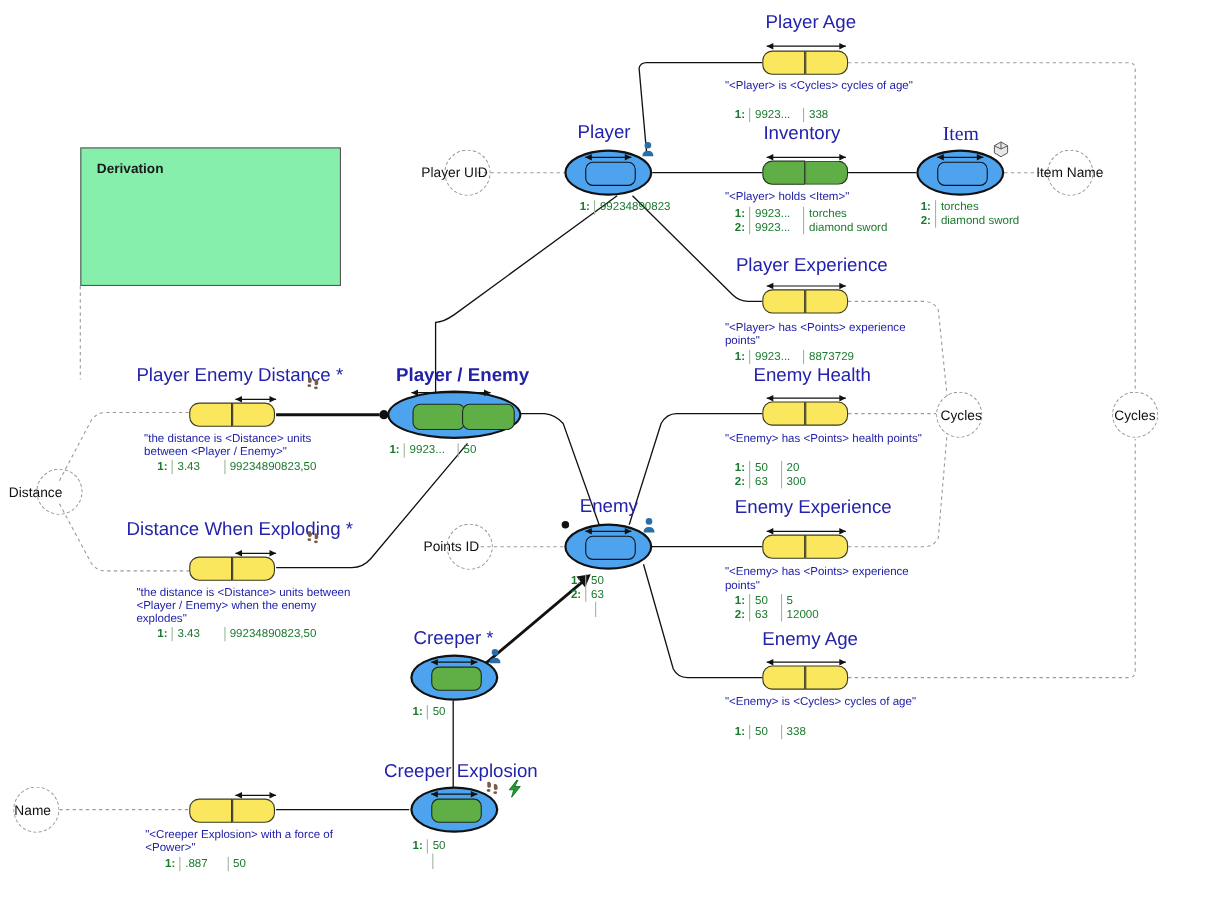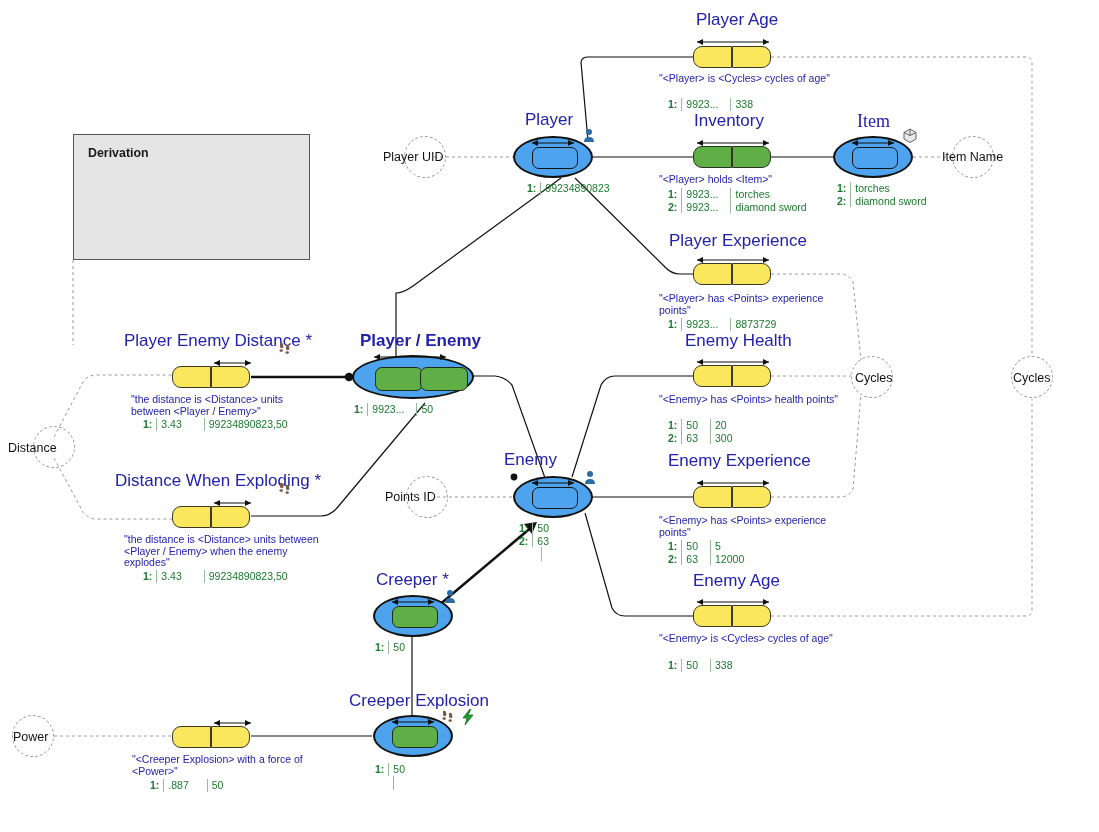--- a/index.html
+++ b/index.html
@@ -116,21 +116,21 @@
   }
   .refmode-label {
     position: absolute;
     color: #111;
     font-size: 12.5px;
     white-space: nowrap;
   }
 
   .note {
     position: absolute;
-    background: #e5e5e5;
+    background: #86efac;
     border: 1px solid #555;
     box-sizing: border-box;
     padding: 10px 12px 10px 14px;
     font-size: 12.4px;
     line-height: 17px;
     color: #1a1a1a;
   }
   .note .hd { font-weight: bold; display:block; margin-bottom: 1px;}
 
   .icon { position: absolute; }
@@ -222,21 +222,21 @@
   <div class="refmode" style="left:33px; top:426px;"></div>
   <div class="refmode-label" style="left:8px; top:441px;">Distance</div>
 
   <div class="refmode" style="left:851px; top:356px;"></div>
   <div class="refmode-label" style="left:855px; top:371px;">Cycles</div>
 
   <div class="refmode" style="left:1011px; top:356px;"></div>
   <div class="refmode-label" style="left:1013px; top:371px;">Cycles</div>
 
   <div class="refmode" style="left:12px; top:715px;"></div>
-  <div class="refmode-label" style="left:13px; top:730px;">Power</div>
+  <div class="refmode-label" style="left:13px; top:730px;">Name</div>
 
   <div class="ent-title" style="left:696px; top:10px;">Player Age</div>
   <div class="uc" style="left:694px; top:37px; width:78px;">
     <svg width="78" height="9">
         <path d="M3,5 L75,5" stroke="#111" stroke-width="1.1" fill="none"></path>
         <polygon points="3,5 9,2 9,8" fill="#111"></polygon>
         <polygon points="75,5 69,2 69,8" fill="#111"></polygon>
       </svg>
   </div>
 
@@ -564,21 +564,21 @@
         <tbody>
           <tr>
       <td class="idx">1:</td>
       <td class="cell">9923...</td>
       <td class="cell">50</td>
     </tr>
         </tbody>
       </table>
   </div>
 
-  <div class="ent-title" style="left:504px; top:450px;">Enemy</div>
+  <div class="ent-title" style="left:527px; top:450px;">Enemy</div>
   <div class="entity" style="left:513px; top:476px;">
     <div class="inner"></div>
   </div>
   <div class="uc" style="left:529px; top:478px; width:48px;">
     <svg width="48" height="9">
         <path d="M3,5 L45,5" stroke="#111" stroke-width="1.1" fill="none"></path>
         <polygon points="3,5 9,2 9,8" fill="#111"></polygon>
         <polygon points="45,5 39,2 39,8" fill="#111"></polygon>
       </svg>
   </div>

